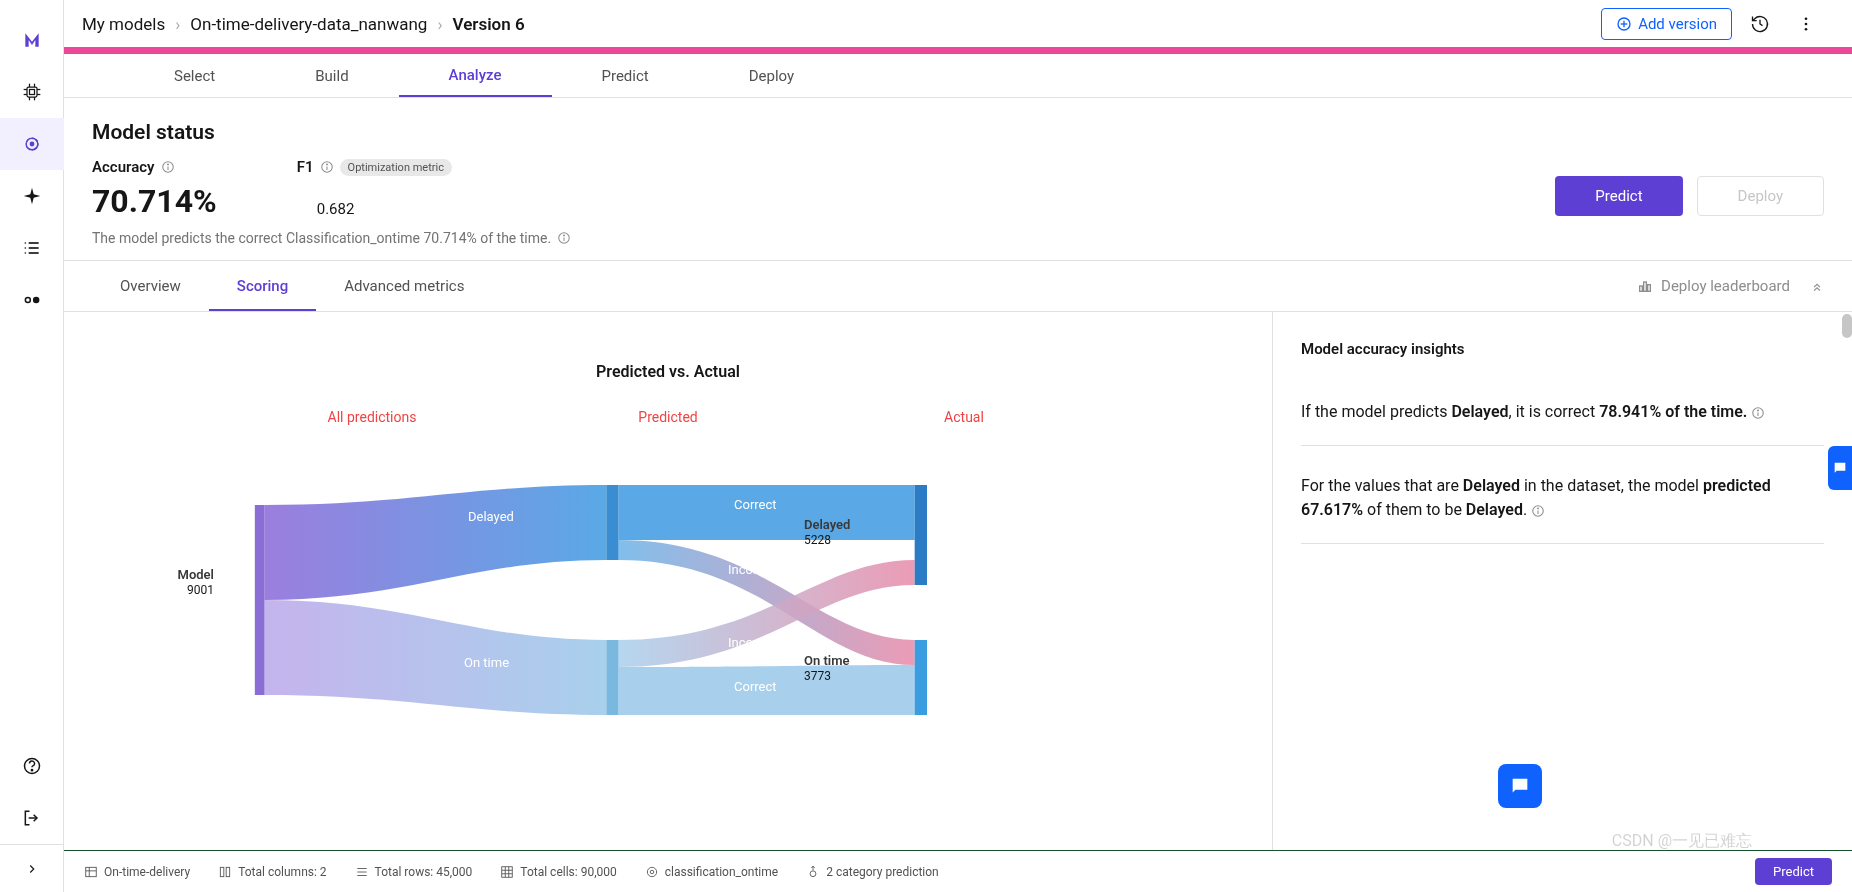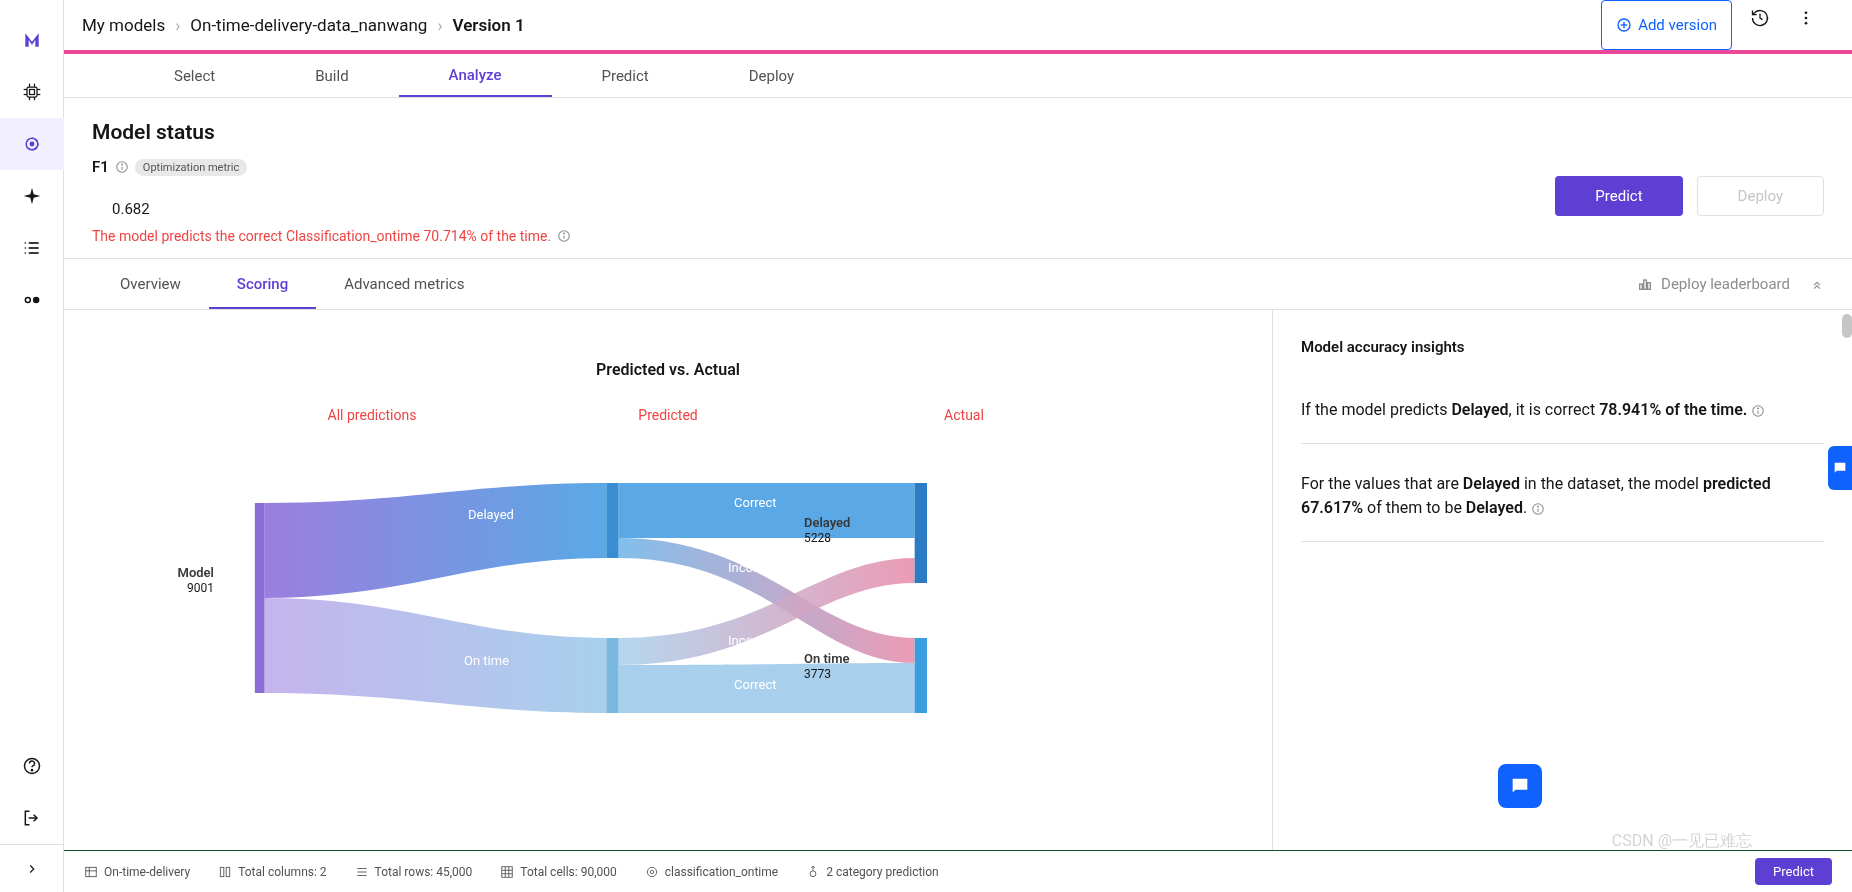--- a/index.html
+++ b/index.html
@@ -5,39 +5,39 @@
 * { margin:0; padding:0; box-sizing:border-box; font-family:-apple-system,BlinkMacSystemFont,'Segoe UI',Roboto,sans-serif; }
 body { background:#fff; color:#161616; width:1852px; height:892px; overflow:hidden; position:relative; }
 .app { display:flex; height:100%; }
 .sidebar { width:64px; border-right:1px solid #e0e0e0; display:flex; flex-direction:column; align-items:center; padding-top:14px; }
 .sidebar-icon { width:64px; height:52px; display:flex; align-items:center; justify-content:center; cursor:pointer; }
 .sidebar-icon.active { background:#f2f0ff; }
 .sidebar-icon svg { width:20px; height:20px; }
 .sidebar-spacer { flex:1; }
 .sidebar-collapse { width:64px; height:48px; display:flex; align-items:center; justify-content:center; border-top:1px solid #e0e0e0; cursor:pointer; }
 .main { flex:1; display:flex; flex-direction:column; }
-.topbar { height:54px; display:flex; padding:0 28px 0 18px; border-bottom:4px solid #ec4899; }
+.topbar { height:54px; display:flex; align-items:center; padding:0 28px 0 18px; border-bottom:7px solid #ec4899; }
 .breadcrumb { display:flex; align-items:center; gap:10px; font-size:17px; }
 .breadcrumb .crumb { color:#161616; cursor:pointer; }
 .breadcrumb .chev { color:#a8a8a8; }
 .breadcrumb .current { font-weight:600; }
 .topbar-spacer { flex:1; }
 .add-version { display:flex; align-items:center; gap:6px; border:1px solid #0f62fe; color:#0f62fe; padding:6px 14px; border-radius:4px; font-size:15px; cursor:pointer; }
 .icon-btn-top { width:36px; height:36px; display:flex; align-items:center; justify-content:center; cursor:pointer; margin-left:10px; }
 .maintabs { height:44px; display:flex; align-items:stretch; border-bottom:1px solid #e0e0e0; padding-left:60px; }
 .maintab { padding:0 50px; display:flex; align-items:center; font-size:15px; color:#525252; cursor:pointer; }
 .maintab.active { color:#5d3fd3; border-bottom:2px solid #5d3fd3; font-weight:500; }
 .status-sec { padding:22px 28px 14px; }
 .status-title { font-size:21px; font-weight:600; margin-bottom:14px; }
 .metrics { display:flex; gap:80px; align-items:flex-start; margin-bottom:10px; }
 .metric-lbl { font-size:15px; font-weight:600; display:flex; align-items:center; gap:6px; margin-bottom:6px; }
 .metric-val-big { font-size:32px; font-weight:700; }
 .metric-val-sm { font-size:15px; color:#161616; margin-top:24px;margin-left:20px; }
 .opt-badge { background:#e8e8e8; color:#525252; font-size:11px; padding:2px 8px; border-radius:10px; font-weight:normal; }
-.status-desc { font-size:14px; color:#ef4444; display:flex; align-items:center; gap:6px; }
+.status-desc { font-size:14px; color:#737373; display:flex; align-items:center; gap:6px; }
 .action-btns { position:absolute; right:28px; top:176px; display:flex; gap:14px; }
 .btn { padding:10px 40px; font-size:15px; border-radius:4px; cursor:pointer; border:none; }
 .btn-primary { background:#5d3fd3; color:#fff; }
 .btn-ghost { background:#fff; color:#c6c6c6; border:1px solid #e0e0e0; }
 .subtabs-row { height:52px; display:flex; align-items:stretch; padding:0 28px; border-top:1px solid #e0e0e0; border-bottom:1px solid #e0e0e0; }
 .subtab { padding:16px 28px 0; font-size:15px; color:#525252; cursor:pointer; }
 .subtab.active { color:#5d3fd3; border-bottom:2px solid #5d3fd3; font-weight:500; }
 .subtabs-spacer { flex:1; }
 .leaderboard { display:flex; align-items:center; gap:8px; color:#8d8d8d; font-size:15px; cursor:pointer; }
 .expand-icn { margin-left:20px; cursor:pointer; display:flex; align-items:center; }
@@ -150,21 +150,21 @@
       </div>
   </div>
 
   <div class="main">
     <div class="topbar">
       <div class="breadcrumb">
         <span class="crumb">My models</span>
         <span class="chev">›</span>
         <span class="crumb">On-time-delivery-data_nanwang</span>
         <span class="chev">›</span>
-        <span class="crumb current">Version 1</span>
+        <span class="crumb current">Version 6</span>
       </div>
       <div class="topbar-spacer"></div>
       <div class="add-version">
         <svg width="16" height="16" viewBox="0 0 24 24" fill="none" stroke="#0f62fe" stroke-width="2">
             <circle cx="12" cy="12" r="9"></circle>
             <line x1="12" y1="7" x2="12" y2="17"></line>
             <line x1="7" y1="12" x2="17" y2="12"></line>
           </svg>
         <span>Add version</span>
       </div>
@@ -188,20 +188,33 @@
       <div class="maintab">Select</div>
       <div class="maintab">Build</div>
       <div class="maintab active">Analyze</div>
       <div class="maintab">Predict</div>
       <div class="maintab">Deploy</div>
     </div>
 
     <div class="status-sec">
       <div class="status-title">Model status</div>
       <div class="metrics">
+        <div>
+          <div class="metric-lbl">
+              <span>Accuracy</span>
+            <span class="info-icn">
+                <svg width="14" height="14" viewBox="0 0 24 24" fill="none" stroke="#8d8d8d" stroke-width="1.8">
+                  <circle cx="12" cy="12" r="9"></circle>
+                  <line x1="12" y1="11" x2="12" y2="17"></line>
+                  <circle cx="12" cy="7.5" r="0.8" fill="#8d8d8d"></circle>
+                </svg>
+              </span>
+          </div>
+          <div class="metric-val-big">70.714%</div>
+        </div>
         <div>
           <div class="metric-lbl">
               <span>F1</span>
             <span class="info-icn">
                 <svg width="14" height="14" viewBox="0 0 24 24" fill="none" stroke="#8d8d8d" stroke-width="1.8">
                   <circle cx="12" cy="12" r="9"></circle>
                   <line x1="12" y1="11" x2="12" y2="17"></line>
                   <circle cx="12" cy="7.5" r="0.8" fill="#8d8d8d"></circle>
                 </svg>
               </span>

